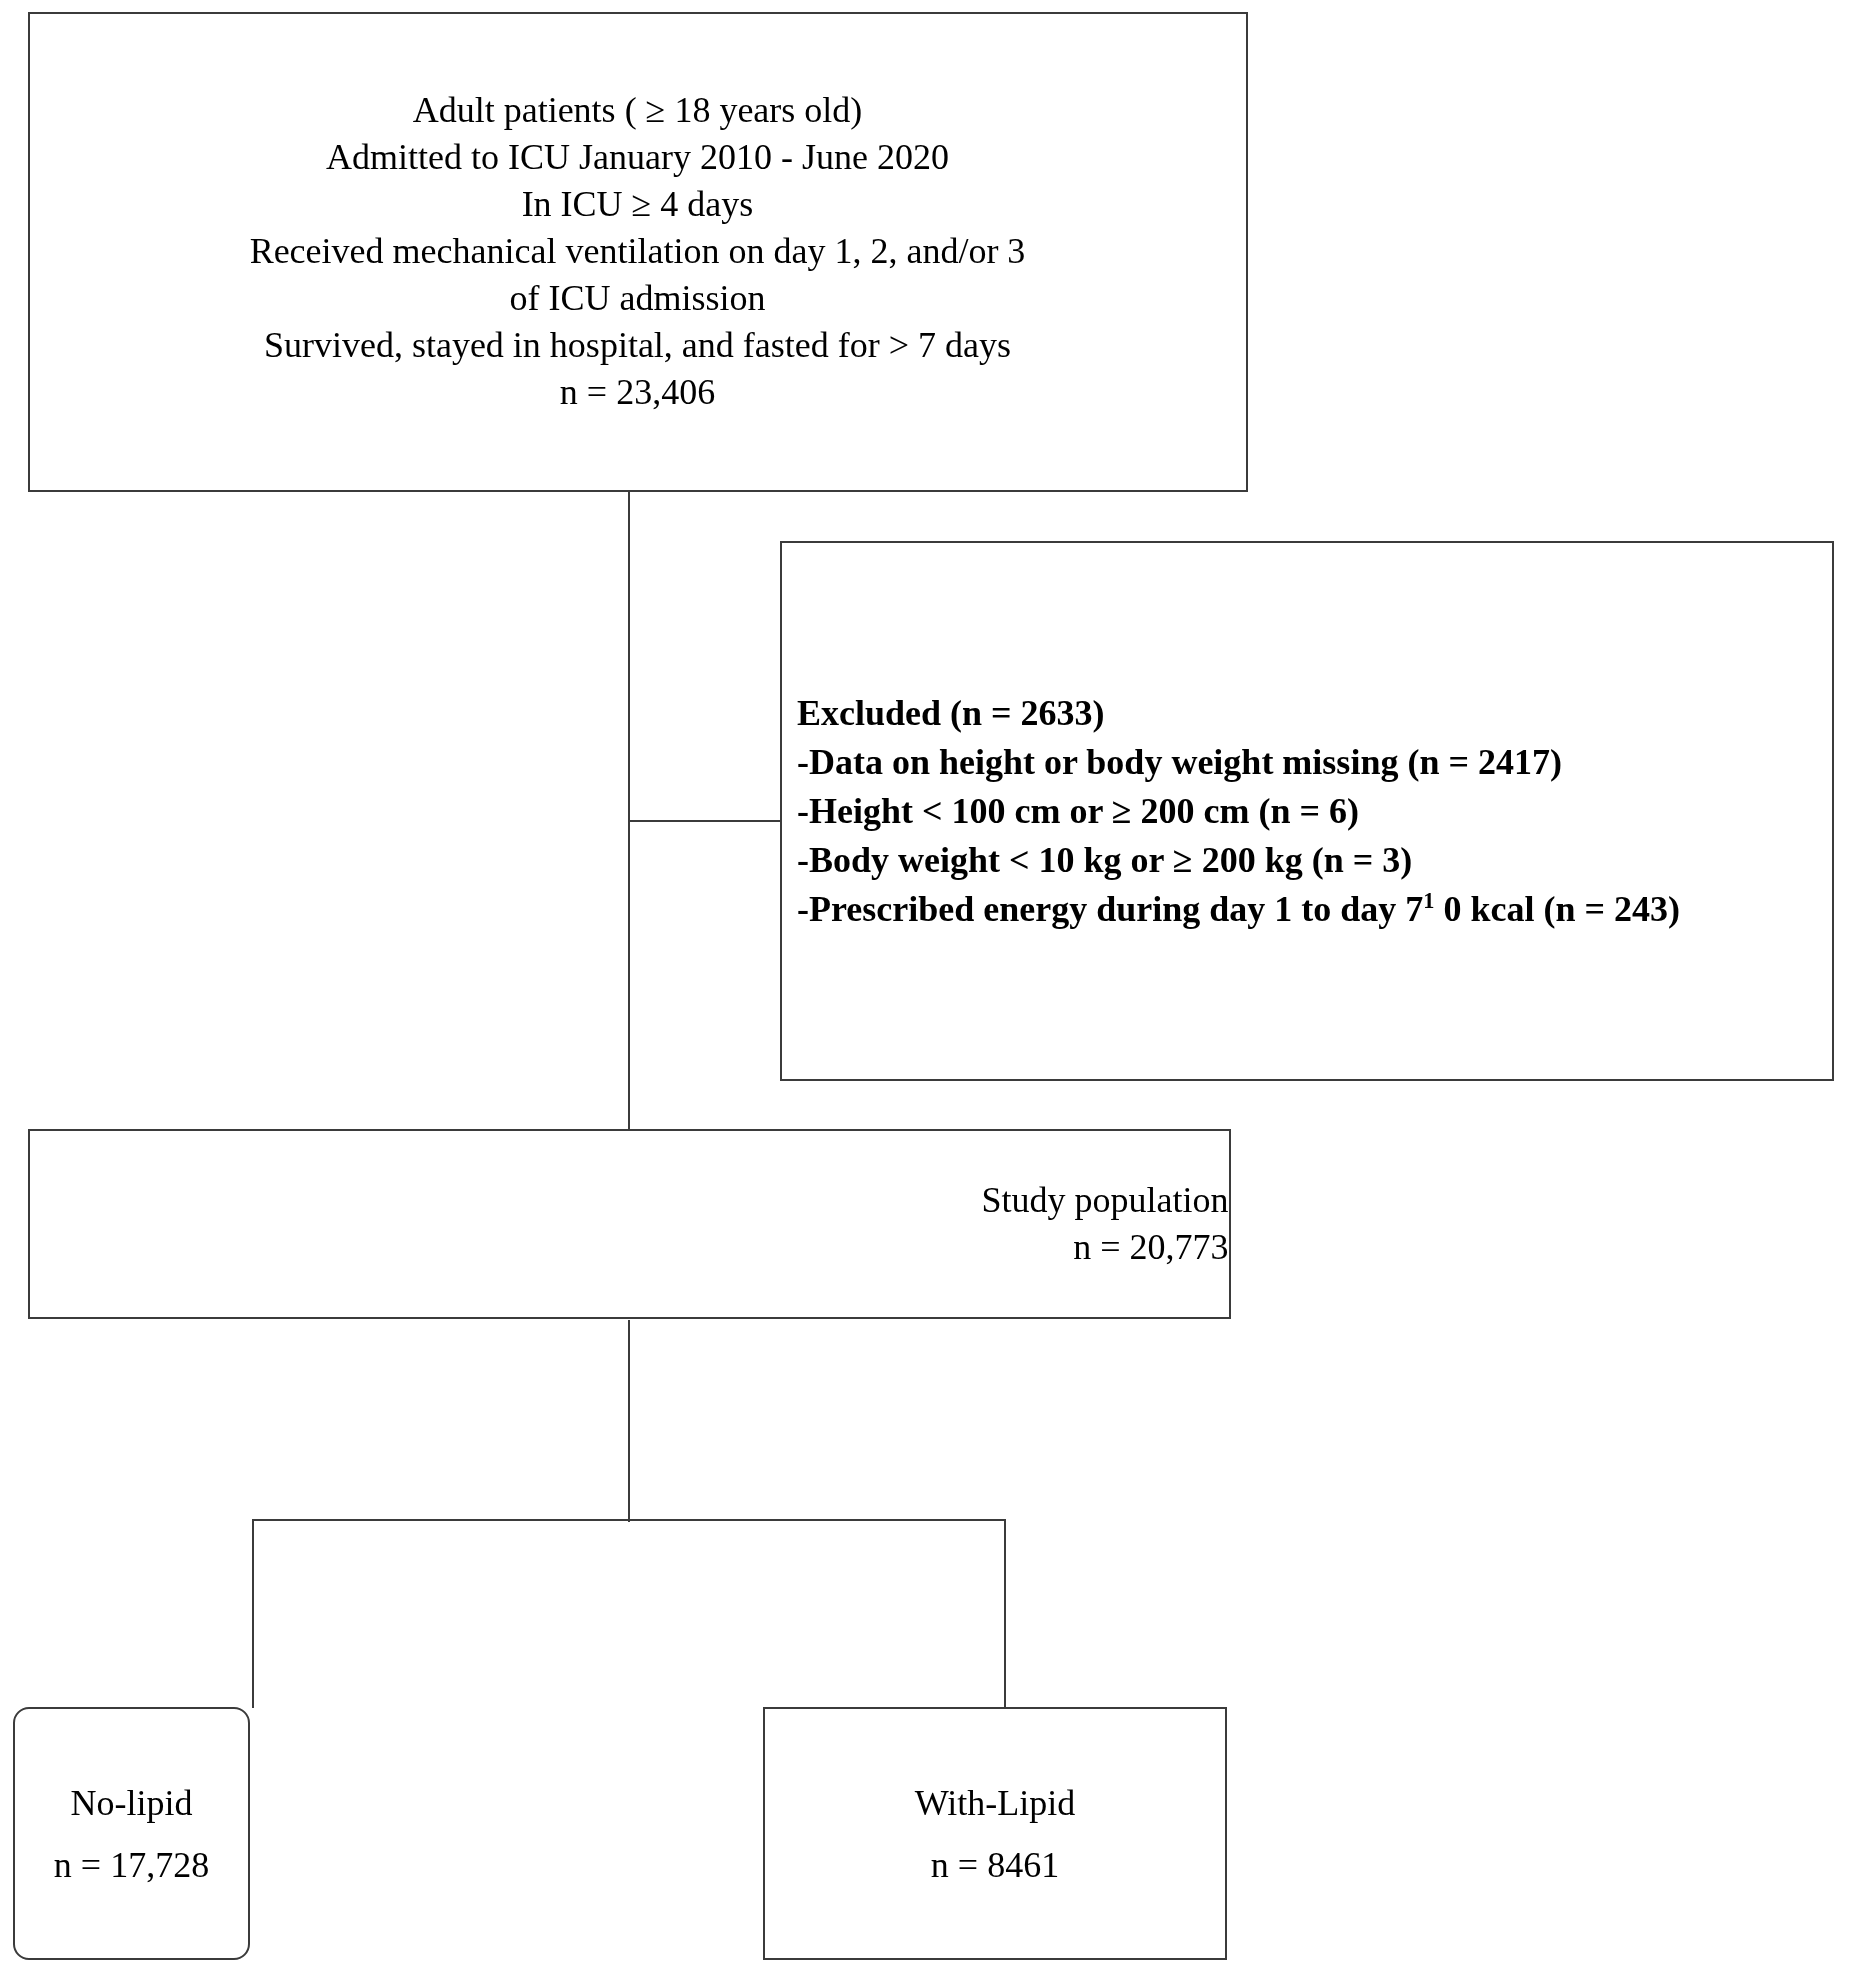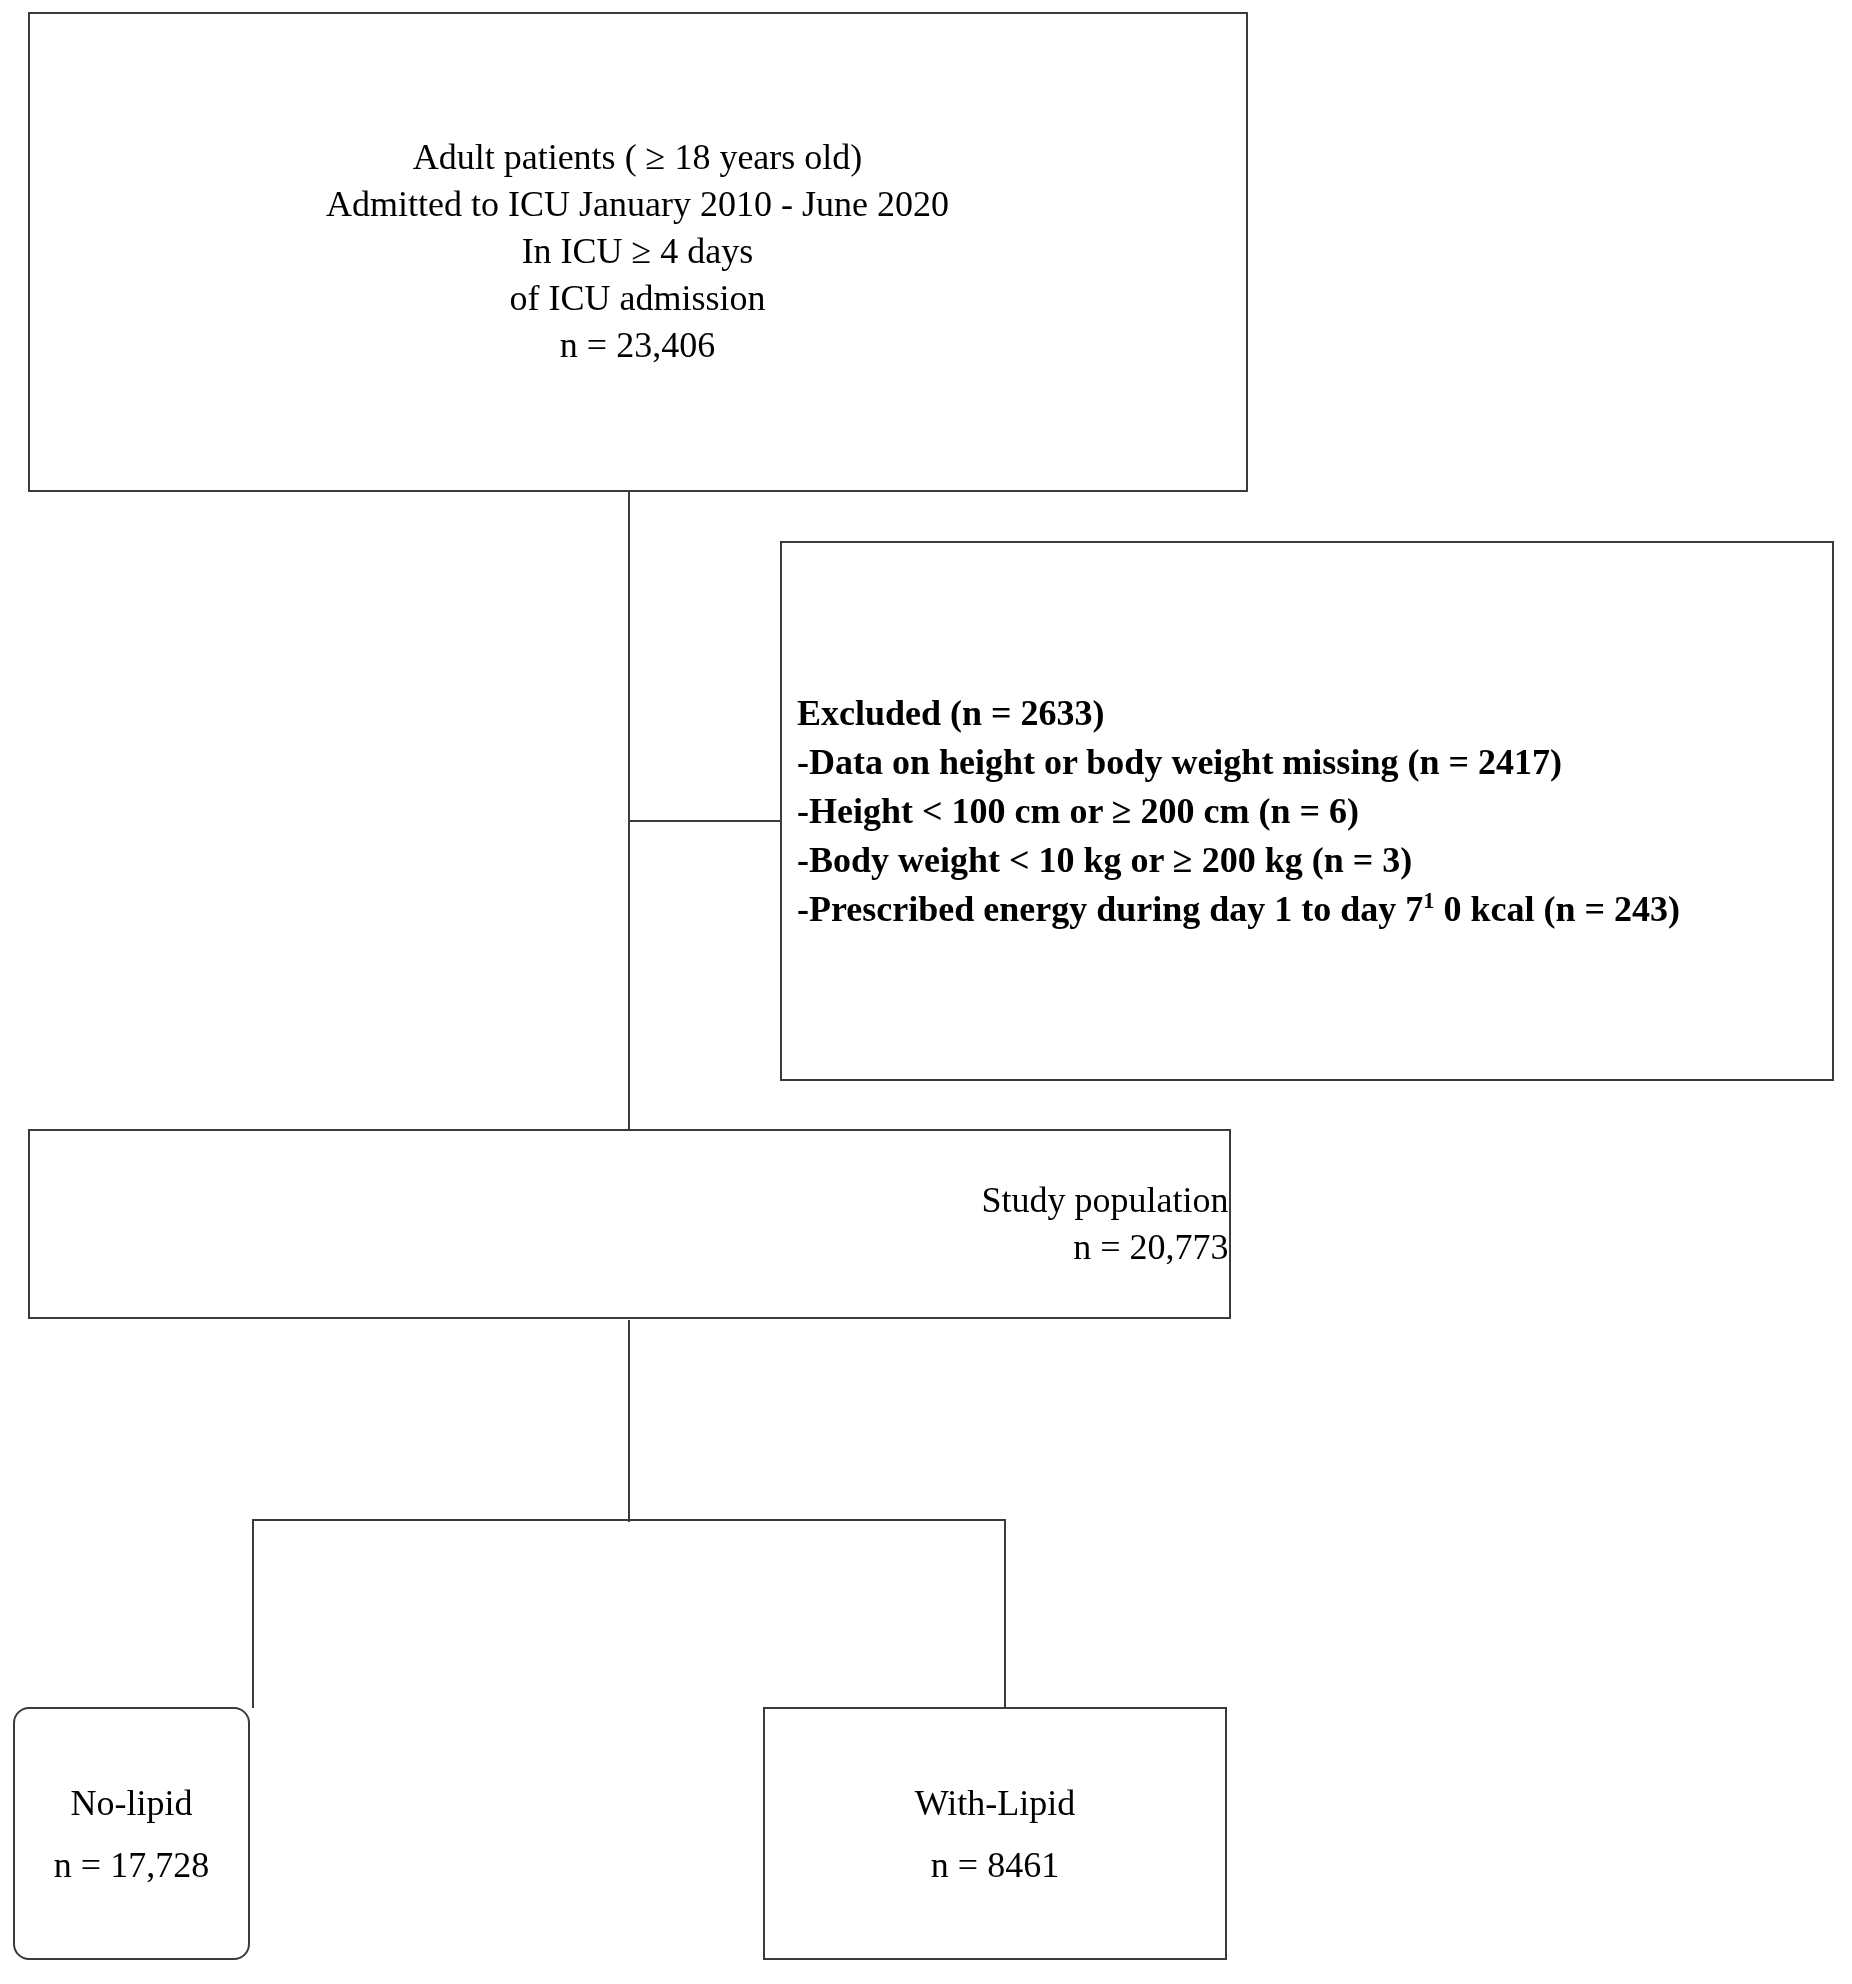--- a/index.html
+++ b/index.html
@@ -81,21 +81,23 @@
 </style>
 </head>
 <body>
 
 <div id="flowchart">
 
   <div class="box box-center" id="box-eligibility">
     <div class="txt">Adult patients ( ≥ 18 years old)</div>
     <div class="txt">Admitted to ICU January 2010  - June 2020</div>
     <div class="txt">In ICU ≥ 4 days</div>
+    <div class="txt">Received mechanical ventilation on day 1, 2, and/or 3</div>
     <div class="txt">of ICU admission</div>
+    <div class="txt">Survived, stayed in hospital, and fasted for &gt; 7 days</div>
     <div class="txt">n = 23,406</div>
   </div>
 
   <div class="line vline" id="trunk-1"></div>
   <div class="line hline" id="connector-h"></div>
 
   <div class="box box-left" id="box-excluded">
     <div class="txt-excl">Excluded (n = 2633)</div>
     <div class="txt-excl">-Data  on height or body weight missing (n = 2417)</div>
     <div class="txt-excl">-Height  &lt; 100  cm or ≥ 200  cm (n = 6)</div>

